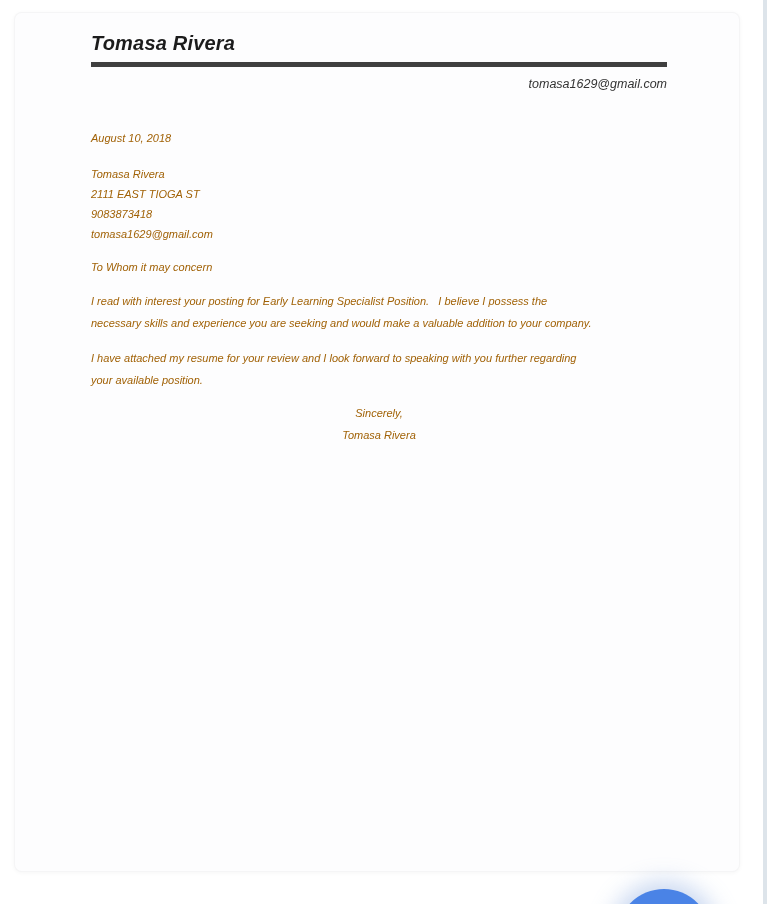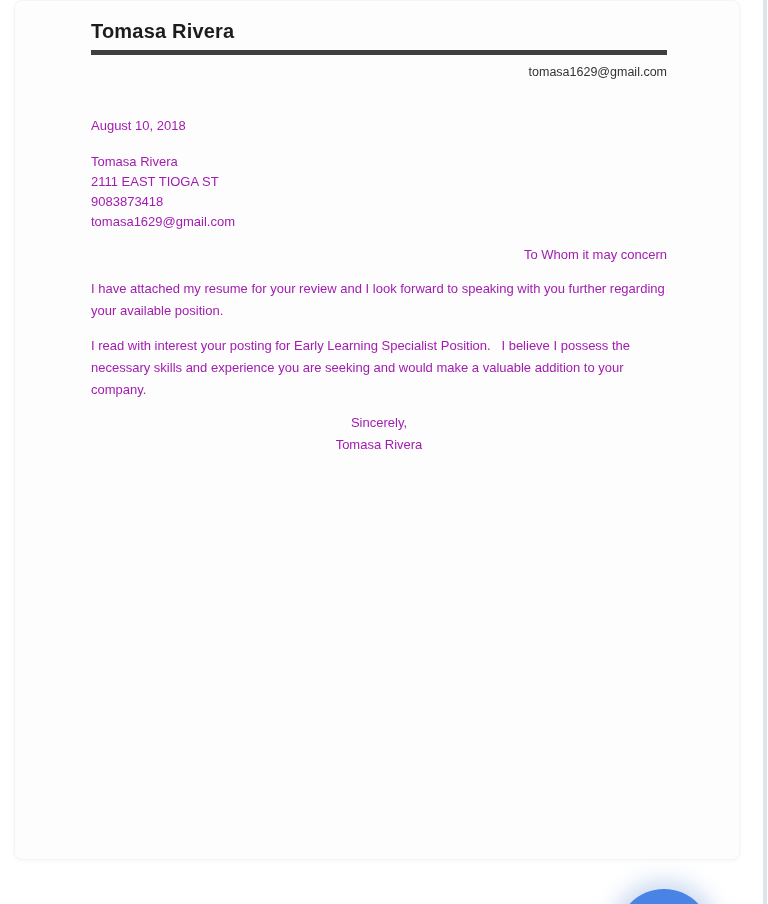--- a/index.html
+++ b/index.html
@@ -8,27 +8,28 @@
     background: #ffffff;
     overflow: hidden;
     font-family: "Liberation Sans", "DejaVu Sans", sans-serif;
     position: relative;
   }
   .app-canvas { position: absolute; inset: 0; }
 
   
   .page-card {
     position: absolute;
-    left: 14px; top: 0;
+    left: 14px; top: 12px;
     width: 726px; height: 860px;
     background: #fdfdfe;
     border-radius: 8px;
     border: 1px solid rgba(0,0,0,0.03);
     box-shadow: 0 1px 4px rgba(0,0,0,0.04);
     padding: 18px 72px 0 76px;
+    font-style: italic;
   }
 
   .doc-title {
     font-size: 20px;
     font-weight: bold;
     color: #1c1c1c;
     line-height: 24px;
     letter-spacing: 0.2px;
   }
   .double-rule {
@@ -39,29 +40,29 @@
   }
   .contact-email {
     margin-top: 9px;
     text-align: right;
     font-size: 12.5px;
     color: #333333;
     line-height: 16px;
   }
 
   .letter-body {
-    color: #a21caf;
-    font-size: 13px;
+    color: #a16207;
+    font-size: 11px;
     margin-top: 37px;
   }
   .date-line { margin-top: 27px; line-height: 18px; }
   .sender-block { margin-top: 17px; }
   .sender-block .line { line-height: 20px; }
   .subject-line { margin-top: 15px; line-height: 20px; }
-  .salutation { margin-top: 13px; line-height: 20px; text-align: right; }
+  .salutation { margin-top: 13px; line-height: 20px; }
   .paragraph { margin-top: 13px; }
   .paragraph .line { line-height: 22px; white-space: pre-wrap; }
   .closing-block { margin-top: 11px; }
   .closing-block .line { line-height: 22px; text-align: center; }
 
   
   .scroll-track {
     position: absolute;
     left: 763px; top: 0;
     width: 4px; height: 904px;
@@ -101,27 +102,27 @@
         <div class="line">Tomasa Rivera</div>
         <div class="line">2111 EAST TIOGA ST</div>
         <div class="line">9083873418</div>
         <div class="line">tomasa1629@gmail.com</div>
       </div>
 
 
       <div class="salutation">To Whom it may concern</div>
 
       <div class="paragraph">
-        <div class="line">I have attached my resume for your review and I look forward to speaking with you further regarding</div>
-        <div class="line">your available position.</div>
+        <div class="line">I read with interest your posting for Early Learning Specialist Position.   I believe I possess the</div>
+        <div class="line">necessary skills and experience you are seeking and would make a valuable addition to your company.</div>
       </div>
 
       <div class="paragraph">
-        <div class="line">I read with interest your posting for Early Learning Specialist Position.   I believe I possess the</div>
-        <div class="line">necessary skills and experience you are seeking and would make a valuable addition to your company.</div>
+        <div class="line">I have attached my resume for your review and I look forward to speaking with you further regarding</div>
+        <div class="line">your available position.</div>
       </div>
 
       <div class="closing-block">
         <div class="line">Sincerely,</div>
         <div class="line">Tomasa Rivera</div>
       </div>
 
     </div>
   </div>
 

